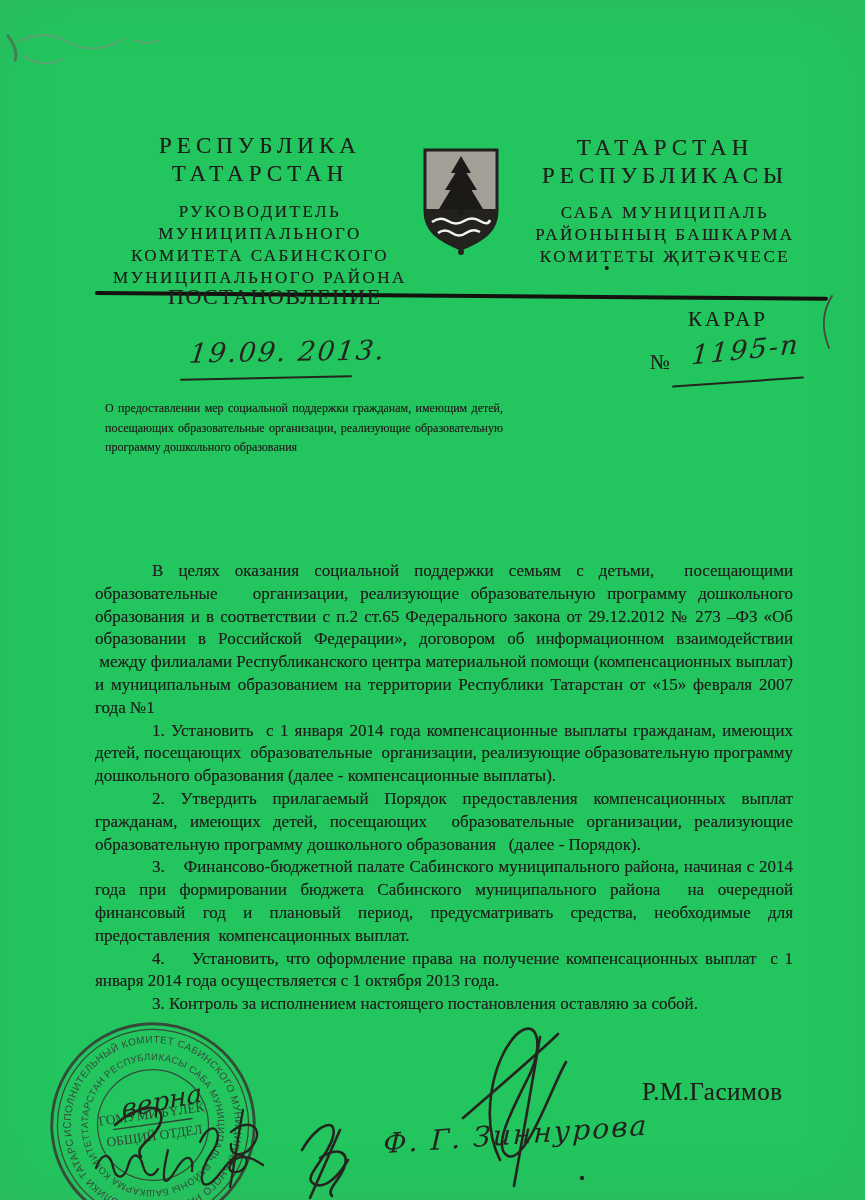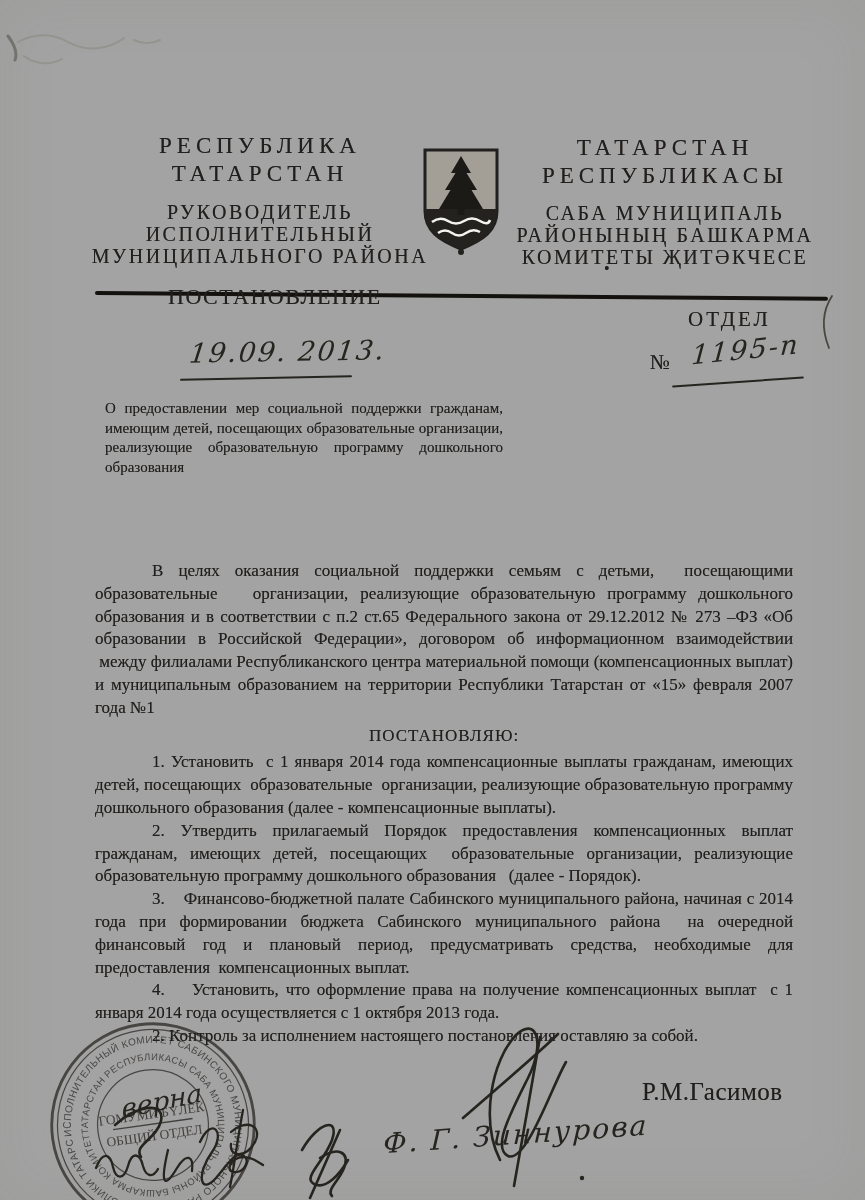--- a/index.html
+++ b/index.html
@@ -1,39 +1,39 @@
 <!DOCTYPE html>
 <html><head>
 <meta charset="utf-8">
 <style>
   html,body{margin:0;padding:0;background:#e8e8e6;}
   .page{
     position:relative; width:865px; height:1200px; margin:0 auto;
-    background:#a3a3a3; overflow:hidden;
+    background:#22c55e; overflow:hidden;
     font-family:"Liberation Serif", serif; color:#211f1d;
     box-shadow:inset 0 0 60px rgba(120,115,105,.12);
   }
   .abs{position:absolute;}
   .scan{text-shadow:0 0 .6px rgba(35,32,28,.55);}
   
   .hdr{ text-align:center; }
   .hdr .big{ font-size:23px; letter-spacing:5px; line-height:28px; white-space:nowrap;}
   .hdr .subs{ margin-top:13px; }
-  .hdr .sub{ font-size:20px; letter-spacing:2.5px; line-height:22px; white-space:nowrap;}
+  .hdr .sub{ font-size:17px; letter-spacing:2.5px; line-height:22px; white-space:nowrap;}
   .hdr-dot{ font-size:16px; }
   .divider{ background:#14120f; height:4px; transform:rotate(.45deg); transform-origin:left center; border-radius:2px;}
   .doc-title{ font-size:22px; letter-spacing:1.5px; white-space:nowrap;}
   
   .hand{ font-family:"DejaVu Serif", serif; font-style:italic; color:#26241f; }
   .hw-date{ font-size:27px; letter-spacing:2px; transform:skewX(-8deg) rotate(-1deg);}
   .hw-num{ font-size:27px; letter-spacing:2px; transform:skewX(-10deg) rotate(-6deg);}
   .hw-line{ background:#26241f; height:2.4px; border-radius:2px;}
   .num-sign{ font-size:21px; }
   
-  .subject{ width:398px; font-size:15px; line-height:19.6px; text-align:justify;}
+  .subject{ width:398px; font-size:12px; line-height:19.6px; text-align:justify;}
   .body-text{ width:698px; font-size:17px; line-height:22.8px; text-align:justify;}
   .body-text p{ margin:0; text-indent:57px;}
   .body-text .heading{ text-align:center; text-indent:0; letter-spacing:1px; margin:5px 0 4px 0;}
   .printed-name{ font-size:25px; letter-spacing:.5px;}
   .hw-name{ font-size:28px; letter-spacing:2px; transform:skewX(-6deg) rotate(-4deg); white-space:nowrap;}
   .hw-verna{ font-size:26px; transform:skewX(-8deg) rotate(-12deg);}
   
   .stamp-wrap{ width:214px; height:214px; transform:rotate(-8deg); opacity:.86; z-index:0;}
   .z1{z-index:1;} .z2{z-index:2;} .z3{z-index:3;}
 </style>
@@ -49,21 +49,22 @@
       <path d="M128,18 c8,4 18,4 26,0"></path>
     </g>
     <path d="M2,14 c6,8 10,16 7,24" fill="none" stroke="#56534c" stroke-width="3" opacity=".6" stroke-linecap="round"></path>
   </svg>
 
   <div class="abs hdr scan" style="left:90px;top:132px;width:340px;">
     <div class="big">РЕСПУБЛИКА</div>
     <div class="big">ТАТАРСТАН</div>
     <div class="subs">
       <div class="sub">РУКОВОДИТЕЛЬ</div>
-      <div class="sub">ИСПОЛНИТЕЛЬНЫЙ</div>
+      <div class="sub">МУНИЦИПАЛЬНОГО</div>
+      <div class="sub">КОМИТЕТА САБИНСКОГО</div>
       <div class="sub">МУНИЦИПАЛЬНОГО РАЙОНА</div>
     </div>
   </div>
 
   <svg class="abs" style="left:421px;top:147px;" width="80" height="120" viewBox="0 0 80 120">
     <path d="M4,3 H76 V64 C76,84 62,93 40,102 C18,93 4,84 4,64 Z" fill="#a39f97" stroke="#21201e" stroke-width="3"></path>
     <path d="M4,62 V64 C4,84 18,93 40,102 C62,93 76,84 76,64 V62 Z" fill="#24221f"></path>
     <path d="M40,9 L30,26 L34.5,26 L24,43 L29.5,43 L18,62 L62,62 L50.5,43 L56,43 L45.5,26 L50,26 Z" fill="#1b1a17"></path>
     <path d="M36.5,62 h7 v6 h-7 z" fill="#1b1a17"></path>
     <path d="M11,75 q8,-6 16,-1 t16,0 t16,0 t10,-1" fill="none" stroke="#f3f2ee" stroke-width="2.6"></path>
@@ -82,39 +83,38 @@
   </div>
   <div class="abs hdr-dot scan" style="left:604px;top:260px;">•</div>
 
   <div class="abs divider" style="left:95px;top:291px;width:733px;"></div>
 
   <svg class="abs" style="left:812px;top:292px;" width="44" height="62" viewBox="0 0 44 62">
     <path d="M20,4 c-9,14 -11,32 -3,52" fill="none" stroke="#4a463f" stroke-width="1.8" stroke-linecap="round"></path>
   </svg>
 
   <div class="abs doc-title scan" style="left:168px;top:284px;">ПОСТАНОВЛЕНИЕ</div>
-  <div class="abs doc-title scan" style="left:688px;top:307px;letter-spacing:3px;font-size:21px;">ОТДЕЛ</div>
+  <div class="abs doc-title scan" style="left:688px;top:307px;letter-spacing:3px;font-size:21px;">КАРАР</div>
 
   <div class="abs hand hw-date" style="left:190px;top:336px;">19.09. 2013.</div>
   <div class="abs hw-line" style="left:180px;top:377px;width:172px;transform:rotate(-1.2deg);"></div>
 
   <div class="abs num-sign scan" style="left:650px;top:350px;">№</div>
   <div class="abs hand hw-num" style="left:692px;top:334px;">1195-п</div>
   <div class="abs hw-line" style="left:672px;top:381px;width:132px;transform:rotate(-4deg);"></div>
 
   <div class="abs subject scan" style="left:105px;top:399px;">О предоставлении мер социальной поддержки гражданам, имеющим детей, посещающих образовательные организации, реализующие образовательную программу дошкольного образования</div>
 
   <div class="abs body-text scan z1" style="left:95px;top:560px;">
     <p>В целях оказания социальной поддержки семьям с детьми, &nbsp;посещающими образовательные &nbsp;&nbsp;организации, реализующие образовательную программу дошкольного образования и в соответствии с п.2 ст.65 Федерального закона от 29.12.2012 № 273 –ФЗ «Об образовании в Российской Федерации», договором об информационном взаимодействии &nbsp;между филиалами Республиканского центра материальной помощи (компенсационных выплат) и муниципальным образованием на территории Республики Татарстан от «15» февраля 2007 года №1</p>
-    <p class="heading">ПОСТАНОВЛЯЮ:</p>
     <p>1.&nbsp;Установить&nbsp; с 1 января 2014 года компенсационные выплаты гражданам, имеющих детей, посещающих &nbsp;образовательные &nbsp;организации, реализующие образовательную программу дошкольного образования (далее - компенсационные выплаты).</p>
     <p>2.&nbsp;Утвердить прилагаемый Порядок предоставления компенсационных выплат гражданам, имеющих детей, посещающих&nbsp; образовательные организации, реализующие образовательную программу дошкольного образования &nbsp;&nbsp;(далее - Порядок).</p>
     <p>3.&nbsp;&nbsp;&nbsp;&nbsp;Финансово-бюджетной палате Сабинского муниципального района, начиная с 2014 года при формировании бюджета Сабинского муниципального района&nbsp; на очередной финансовый год и плановый период, предусматривать средства, необходимые для предоставления&nbsp; компенсационных выплат.</p>
     <p>4.&nbsp;&nbsp;&nbsp;&nbsp;Установить, что оформление права на получение компенсационных выплат&nbsp; с 1 января 2014 года осуществляется с 1 октября 2013 года.</p>
-    <p>2. Контроль за исполнением настоящего постановления оставляю за собой.</p>
+    <p>3. Контроль за исполнением настоящего постановления оставляю за собой.</p>
   </div>
 
   <div class="abs stamp-wrap" style="left:46px;top:1018px;">
     <svg width="214" height="214" viewBox="0 0 224 224">
       <g fill="none" stroke="#3a3734">
         <circle cx="112" cy="112" r="106" stroke-width="3"></circle>
         <circle cx="112" cy="112" r="100" stroke-width="1.3"></circle>
         <circle cx="112" cy="112" r="58" stroke-width="1.3"></circle>
       </g>
       <defs>

